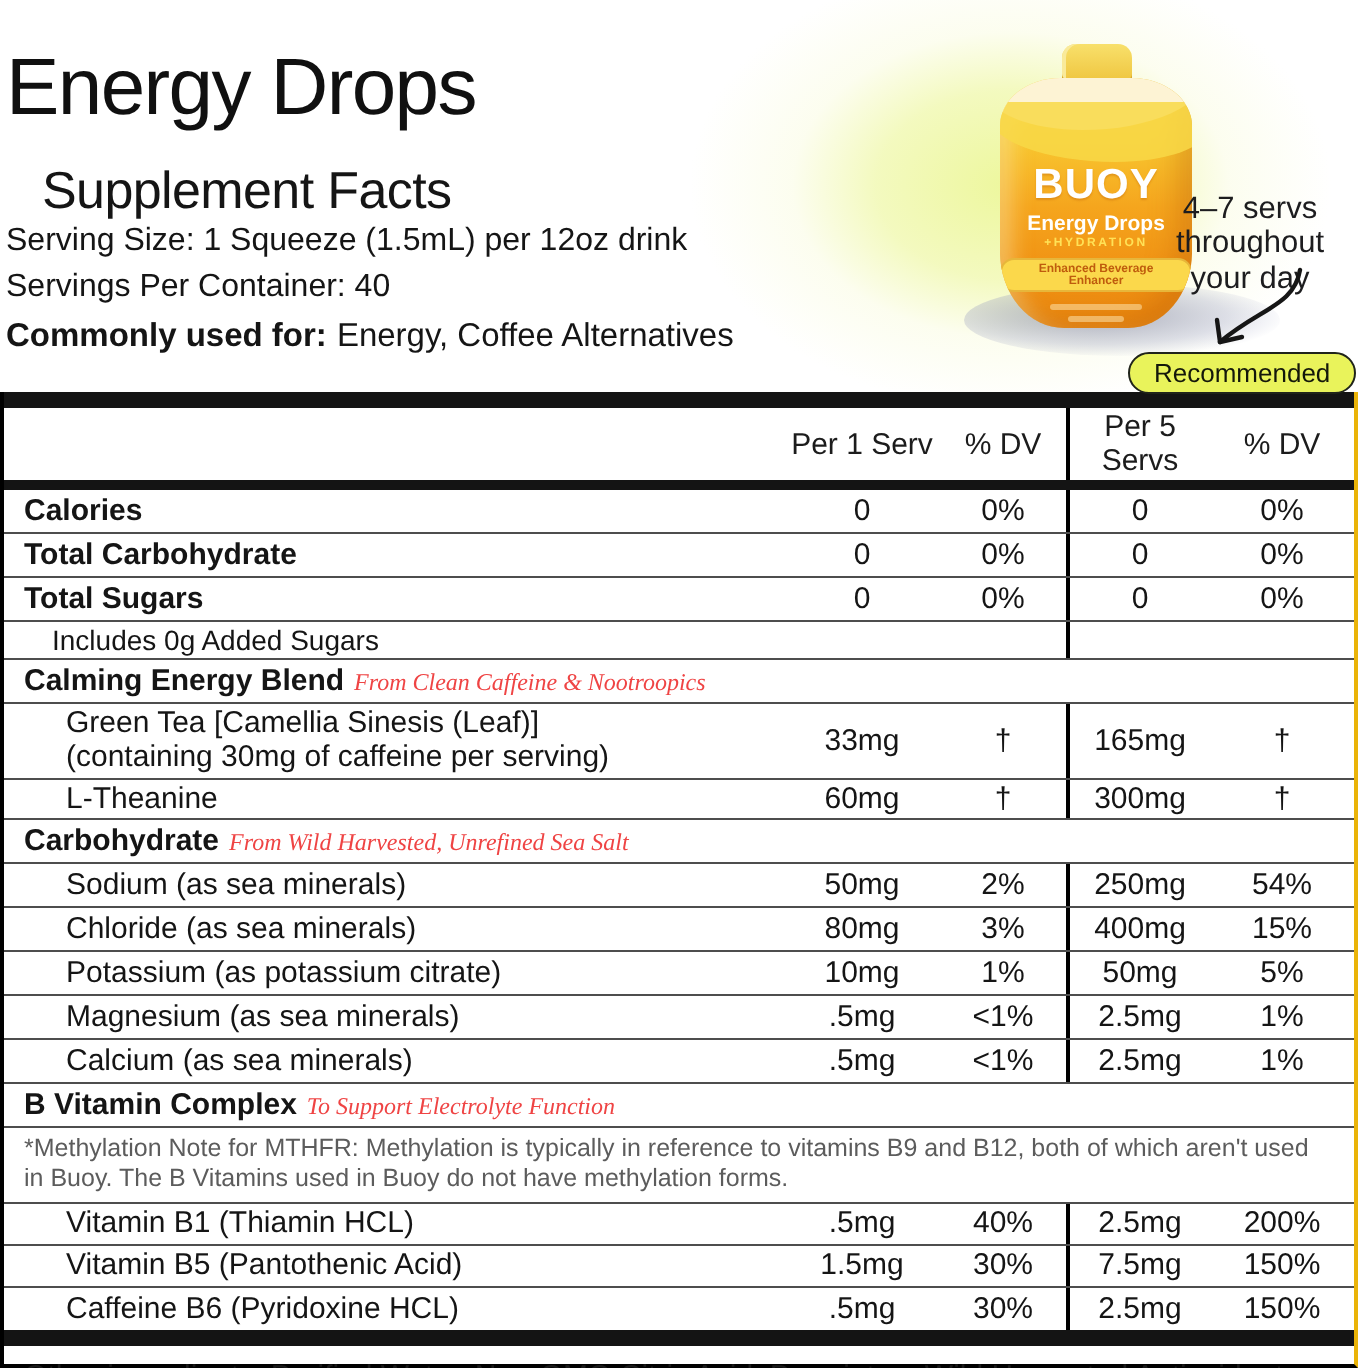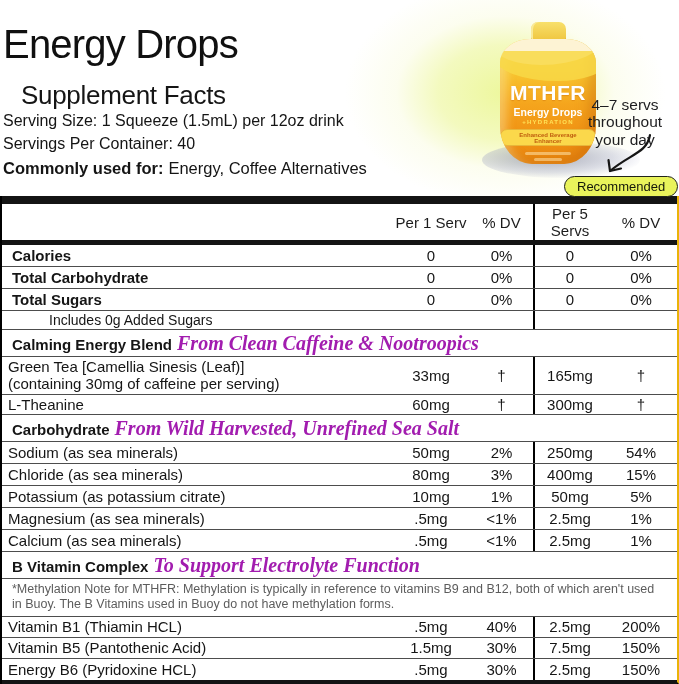--- a/index.html
+++ b/index.html
@@ -59,27 +59,27 @@
   .bar.mid { height:5px; }
   .row { display:grid; grid-template-columns:1fr 78px 63px 72px 72px; align-items:center;
     border-bottom:1px solid #4d4d4d; min-height:22px; flex:none; }
   .row.head { min-height:24px; border-bottom:none; font-size:14px; color:#1c1c1c; background:transparent; }
   .row .c { padding:1px 2px; font-size:15px; }
   .row .name { padding-left:10px; text-align:left; }
   .row .v { text-align:center; }
   .row .grp { border-left:2px solid #000; align-self:stretch; display:flex; align-items:center; justify-content:center; }
   .row .v:not(.grp){ display:flex; align-items:center; justify-content:center; align-self:stretch; }
   .bold .name { font-weight:700; }
-  .ind .name { padding-left:6px; }
-  .ind2 .name { padding-left:47px; font-size:14px; }
+  .ind .name { padding-left:31px; }
+  .ind2 .name { padding-left:24px; font-size:14px; }
   .row.two { min-height:36px; }
   .row.two .name div { line-height:1.15; }
   .secrow { display:block; border-bottom:1px solid #4d4d4d; min-height:20px; padding:2px 10px 1px; flex:none; }
   .secrow b { font-size:15px; font-weight:700; }
-  .secrow i { font-family:"Liberation Serif","DejaVu Serif",serif; font-style:italic; font-size:20px; margin-left:5px; color:#a21caf;font-weight:bold; }
+  .secrow i { font-family:"Liberation Serif","DejaVu Serif",serif; font-style:italic; font-size:12px; margin-left:5px; color:#ef4444; }
   .noterow { display:block; border-bottom:1px solid #4d4d4d; padding:3px 10px 4px; font-size:12.5px;
     line-height:1.2; color:#5c5c5c; flex:none; }
   .ingredients { flex:1; padding:6px 10px; font-size:15px; line-height:1.35; color:#1a1a1a; }
 </style>
 </head>
 <body>
 
 <div class="canvas">
 
   <div class="glow"></div>
@@ -93,21 +93,21 @@
   </div>
 
   <div class="scene">
     <div class="shadow"></div>
     <div class="bottle">
       <div class="cap"></div>
       <div class="bod">
         <div class="wave1"></div>
         <div class="wave2"></div>
         <div class="labelstack">
-          <div class="brand">MTHFR</div>
+          <div class="brand">BUOY</div>
           <div class="pname">Energy Drops</div>
           <div class="ptag">+HYDRATION</div>
           <div><span class="ppill">Enhanced Beverage Enhancer</span></div>
           <div class="fine1"></div>
           <div class="fine2"></div>
         </div>
       </div>
     </div>
   </div>
 
@@ -250,21 +250,21 @@
 
     <div class="row ind" style="min-height:21px">
       <div class="c name">Vitamin B5 (Pantothenic Acid)</div>
       <div class="c v">1.5mg</div>
       <div class="c v">30%</div>
       <div class="c v grp">7.5mg</div>
       <div class="c v">150%</div>
     </div>
 
     <div class="row ind" style="min-height:21px; border-bottom:none">
-      <div class="c name">Energy B6 (Pyridoxine HCL)</div>
+      <div class="c name">Caffeine B6 (Pyridoxine HCL)</div>
       <div class="c v">.5mg</div>
       <div class="c v">30%</div>
       <div class="c v grp">2.5mg</div>
       <div class="c v">150%</div>
     </div>
 
     <div class="bar"></div>
 
     <div class="ingredients">Other ingredients: Purified Water, Non-GMO Citric Acid, Proprietary Wild Harvested Antioxidant Blend: Organic Blood Orange Extract, Organic Acacia, Rosemary, Star Anise, and Citrus (From Limes).</div>
   </div>

